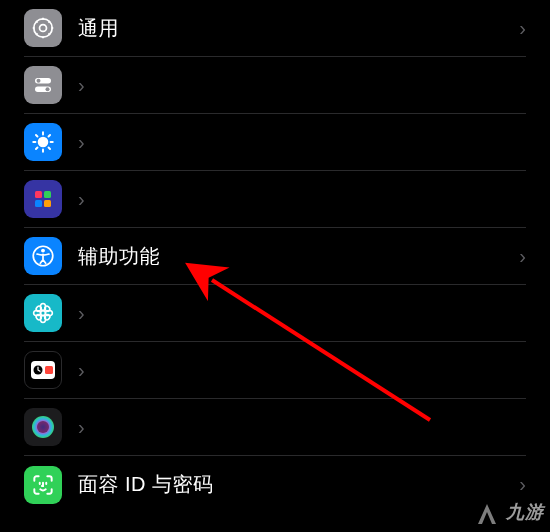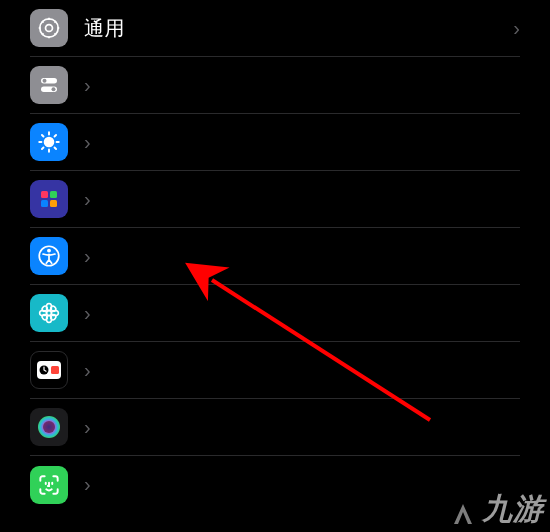--- a/index.html
+++ b/index.html
@@ -4,21 +4,21 @@
 <style>
   * { margin: 0; padding: 0; box-sizing: border-box; }
   html, body { width: 550px; height: 532px; overflow: hidden; }
   body {
     background: #000;
     font-family: -apple-system, "Helvetica Neue", Arial, sans-serif;
     color: #fff;
     position: relative;
   }
   .settings-list {
-    padding: 0 30px;
+    padding: 0 24px;
   }
   .settings-row {
     display: flex;
     align-items: center;
     height: 57px;
     border-bottom: 1px solid #2a2a2c;
     cursor: pointer;
   }
   .settings-row:last-child { border-bottom: none; }
   .icon-tile {
@@ -48,23 +48,23 @@
     top: 0; left: 0;
     width: 550px; height: 532px;
     pointer-events: none;
   }
   
   .watermark {
     position: absolute;
     right: 6px;
     bottom: 2px;
     display: flex;
-    align-items: flex-end;
+    align-items: flex-start;
     color: #d8d8d8;
-    font-size: 30px;
+    font-size: 18px;
     font-weight: 600;
     font-style: italic;
     opacity: 0.72;
     letter-spacing: 1px;
     pointer-events: none;
   }
   .watermark svg { margin-right: 4px; }
 </style>
 </head>
 <body>
@@ -124,20 +124,21 @@
   </div>
 
   <div class="settings-row">
     <div class="icon-tile" style="background:#0a84ff">
       <svg width="26" height="26" viewBox="0 0 24 24">
           <circle cx="12" cy="12" r="9" fill="none" stroke="#fff" stroke-width="1.6"></circle>
           <circle cx="12" cy="7" r="1.8" fill="#fff"></circle>
           <path d="M6.5 10.2c3 1 8 1 11 0M12 10.5v5M12 15.5l-2.5 3.2M12 15.5l2.5 3.2" stroke="#fff" stroke-width="1.6" stroke-linecap="round" fill="none"></path>
         </svg>
     </div>
+    <span class="row-label">辅助功能</span>
     <span class="chevron">›</span>
   </div>
 
   <div class="settings-row">
     <div class="icon-tile" style="background:#17b9c8">
       <svg width="26" height="26" viewBox="0 0 24 24">
           <g fill="none" stroke="#fff" stroke-width="1.4">
             <circle cx="12" cy="12" r="2.2"></circle>
             <ellipse cx="12" cy="6.5" rx="2.4" ry="3.2"></ellipse>
             <ellipse cx="12" cy="17.5" rx="2.4" ry="3.2"></ellipse>
@@ -185,20 +186,21 @@
 
   <div class="settings-row">
     <div class="icon-tile" style="background:#30d158">
       <svg width="26" height="26" viewBox="0 0 24 24">
           <g fill="none" stroke="#fff" stroke-width="1.8" stroke-linecap="round">
             <path d="M4 8V6a2 2 0 0 1 2-2h2M16 4h2a2 2 0 0 1 2 2v2M20 16v2a2 2 0 0 1-2 2h-2M8 20H6a2 2 0 0 1-2-2v-2"></path>
             <path d="M9 10v1M15 10v1M12 10v3h-1M9.5 16c1.5 1.2 3.5 1.2 5 0"></path>
           </g>
         </svg>
     </div>
+    <span class="row-label">面容 ID 与密码</span>
     <span class="chevron">›</span>
   </div>
 
 </div>
 
 <svg class="arrow-svg" viewBox="0 0 550 532">
   <defs>
     <marker id="ah" markerWidth="12" markerHeight="12" refX="2" refY="5" orient="auto">
       <path d="M0 0 L10 5 L0 10 L3 5 Z" fill="#ff0000"></path>
     </marker>

